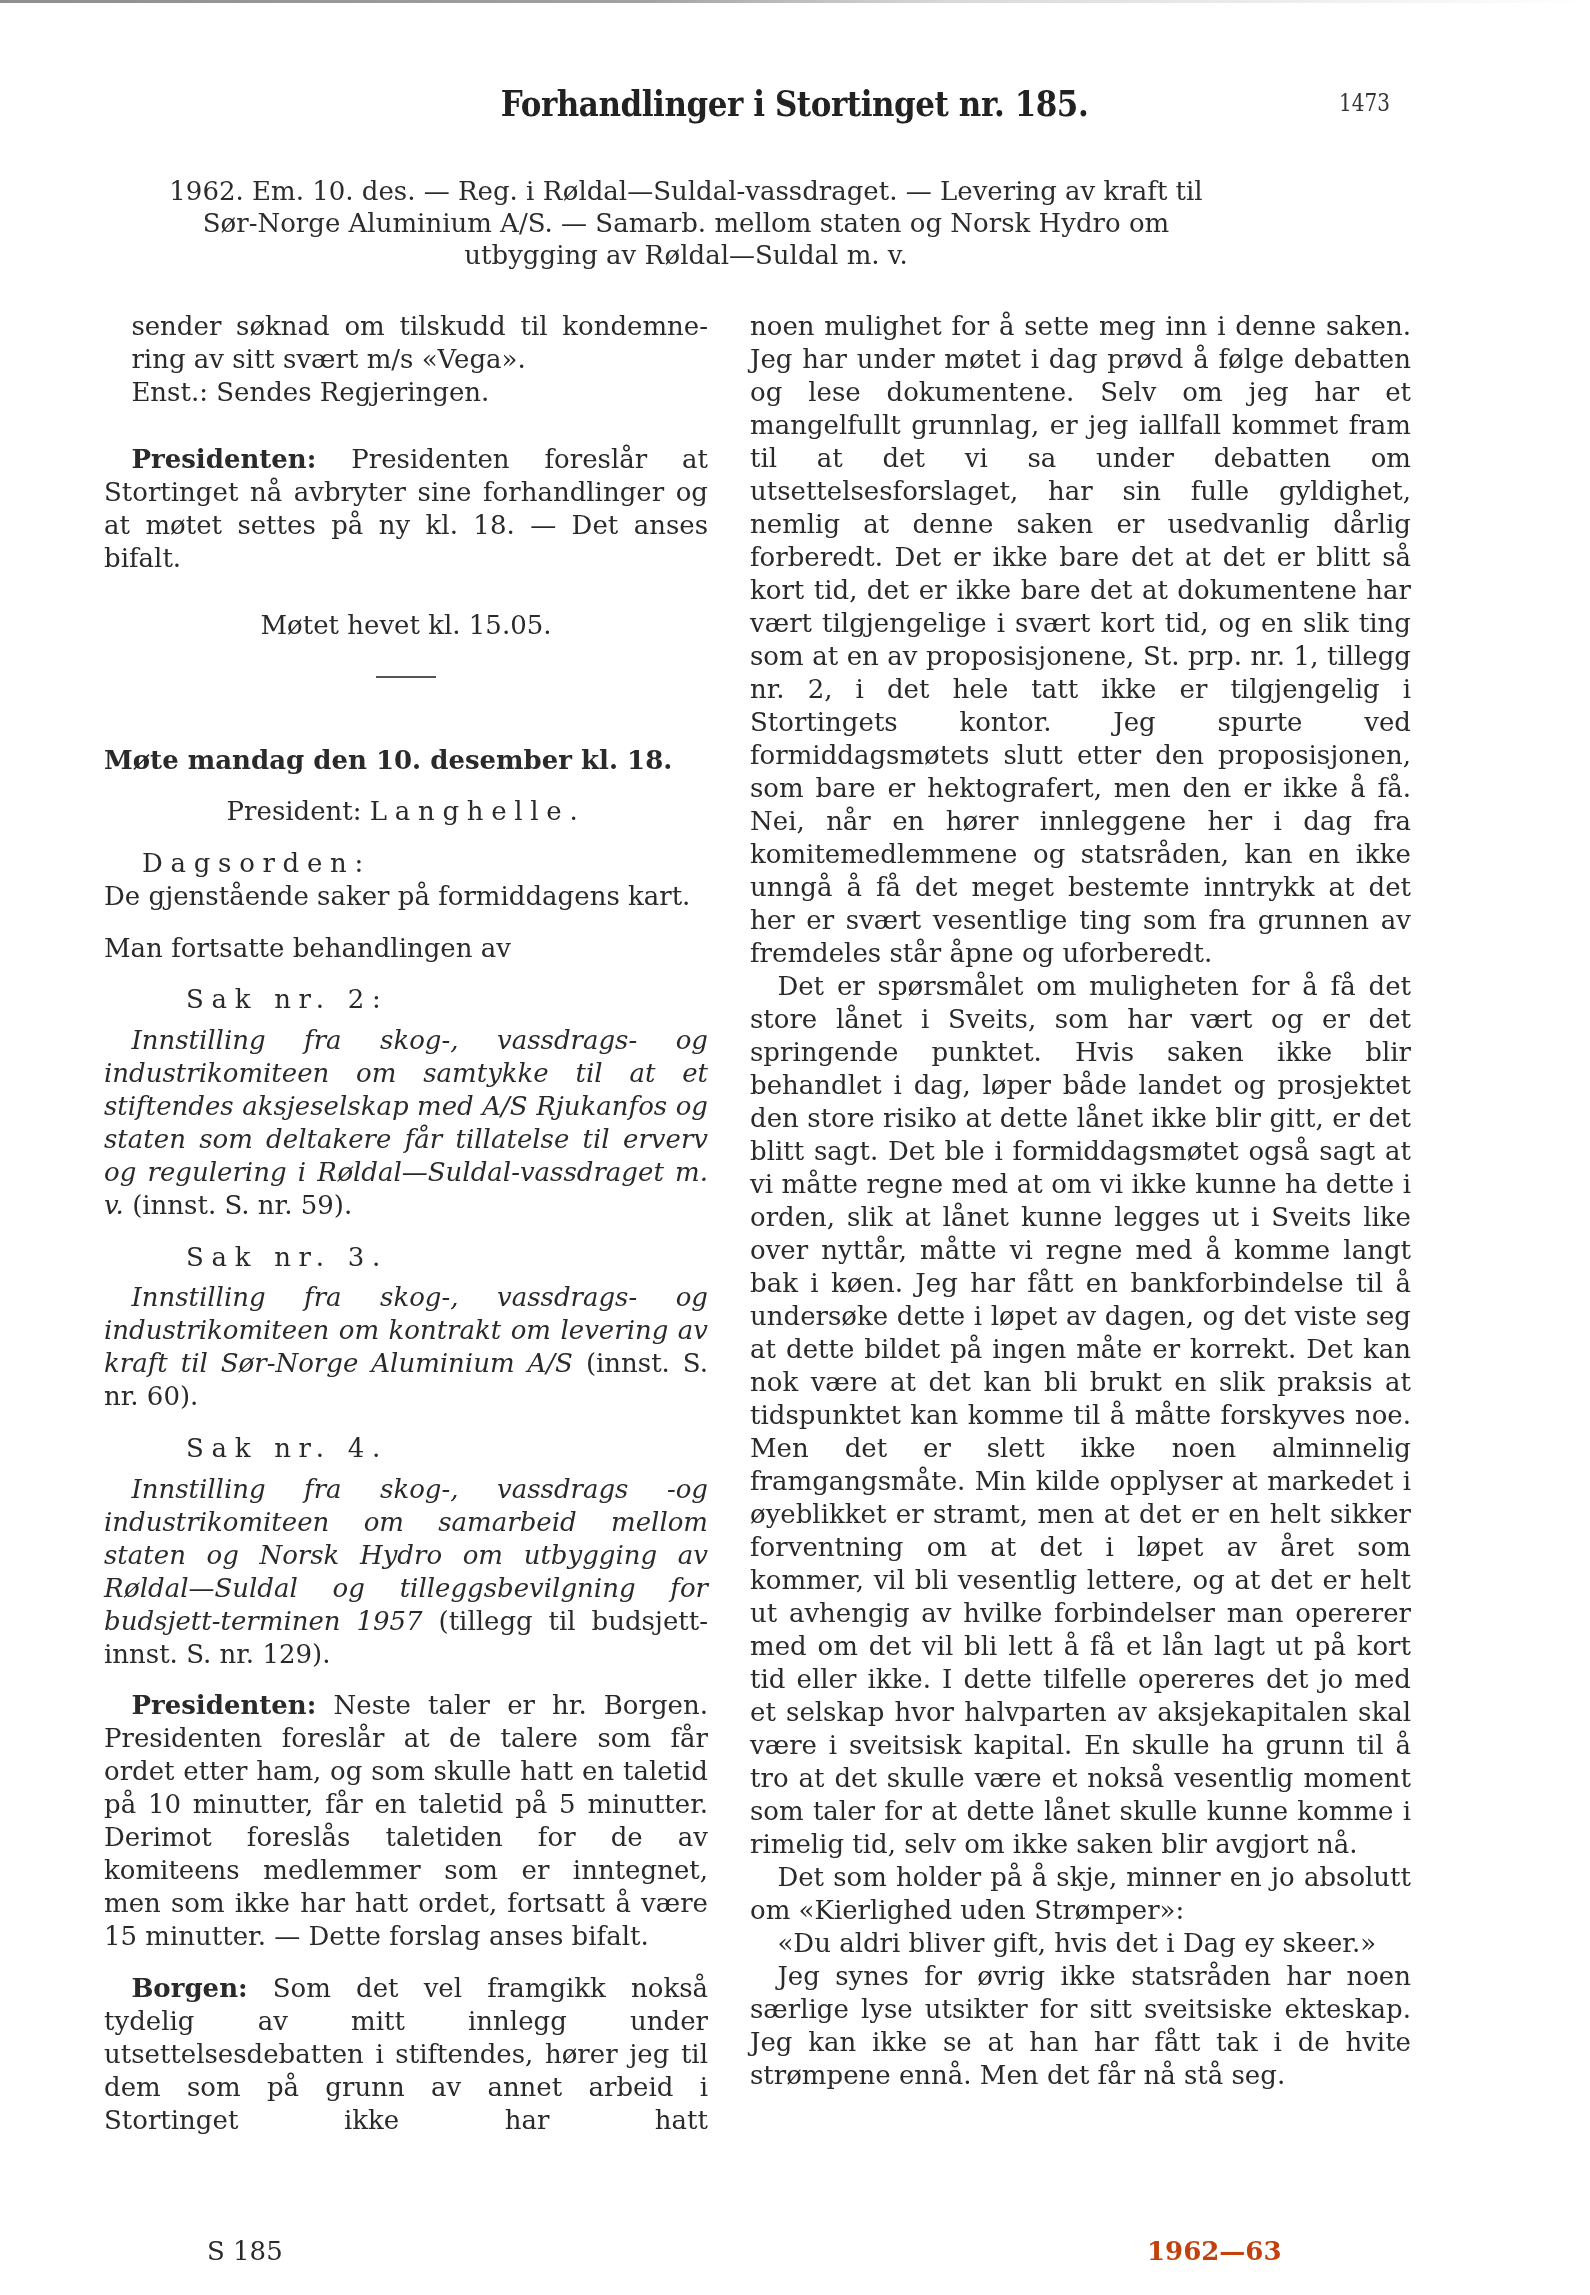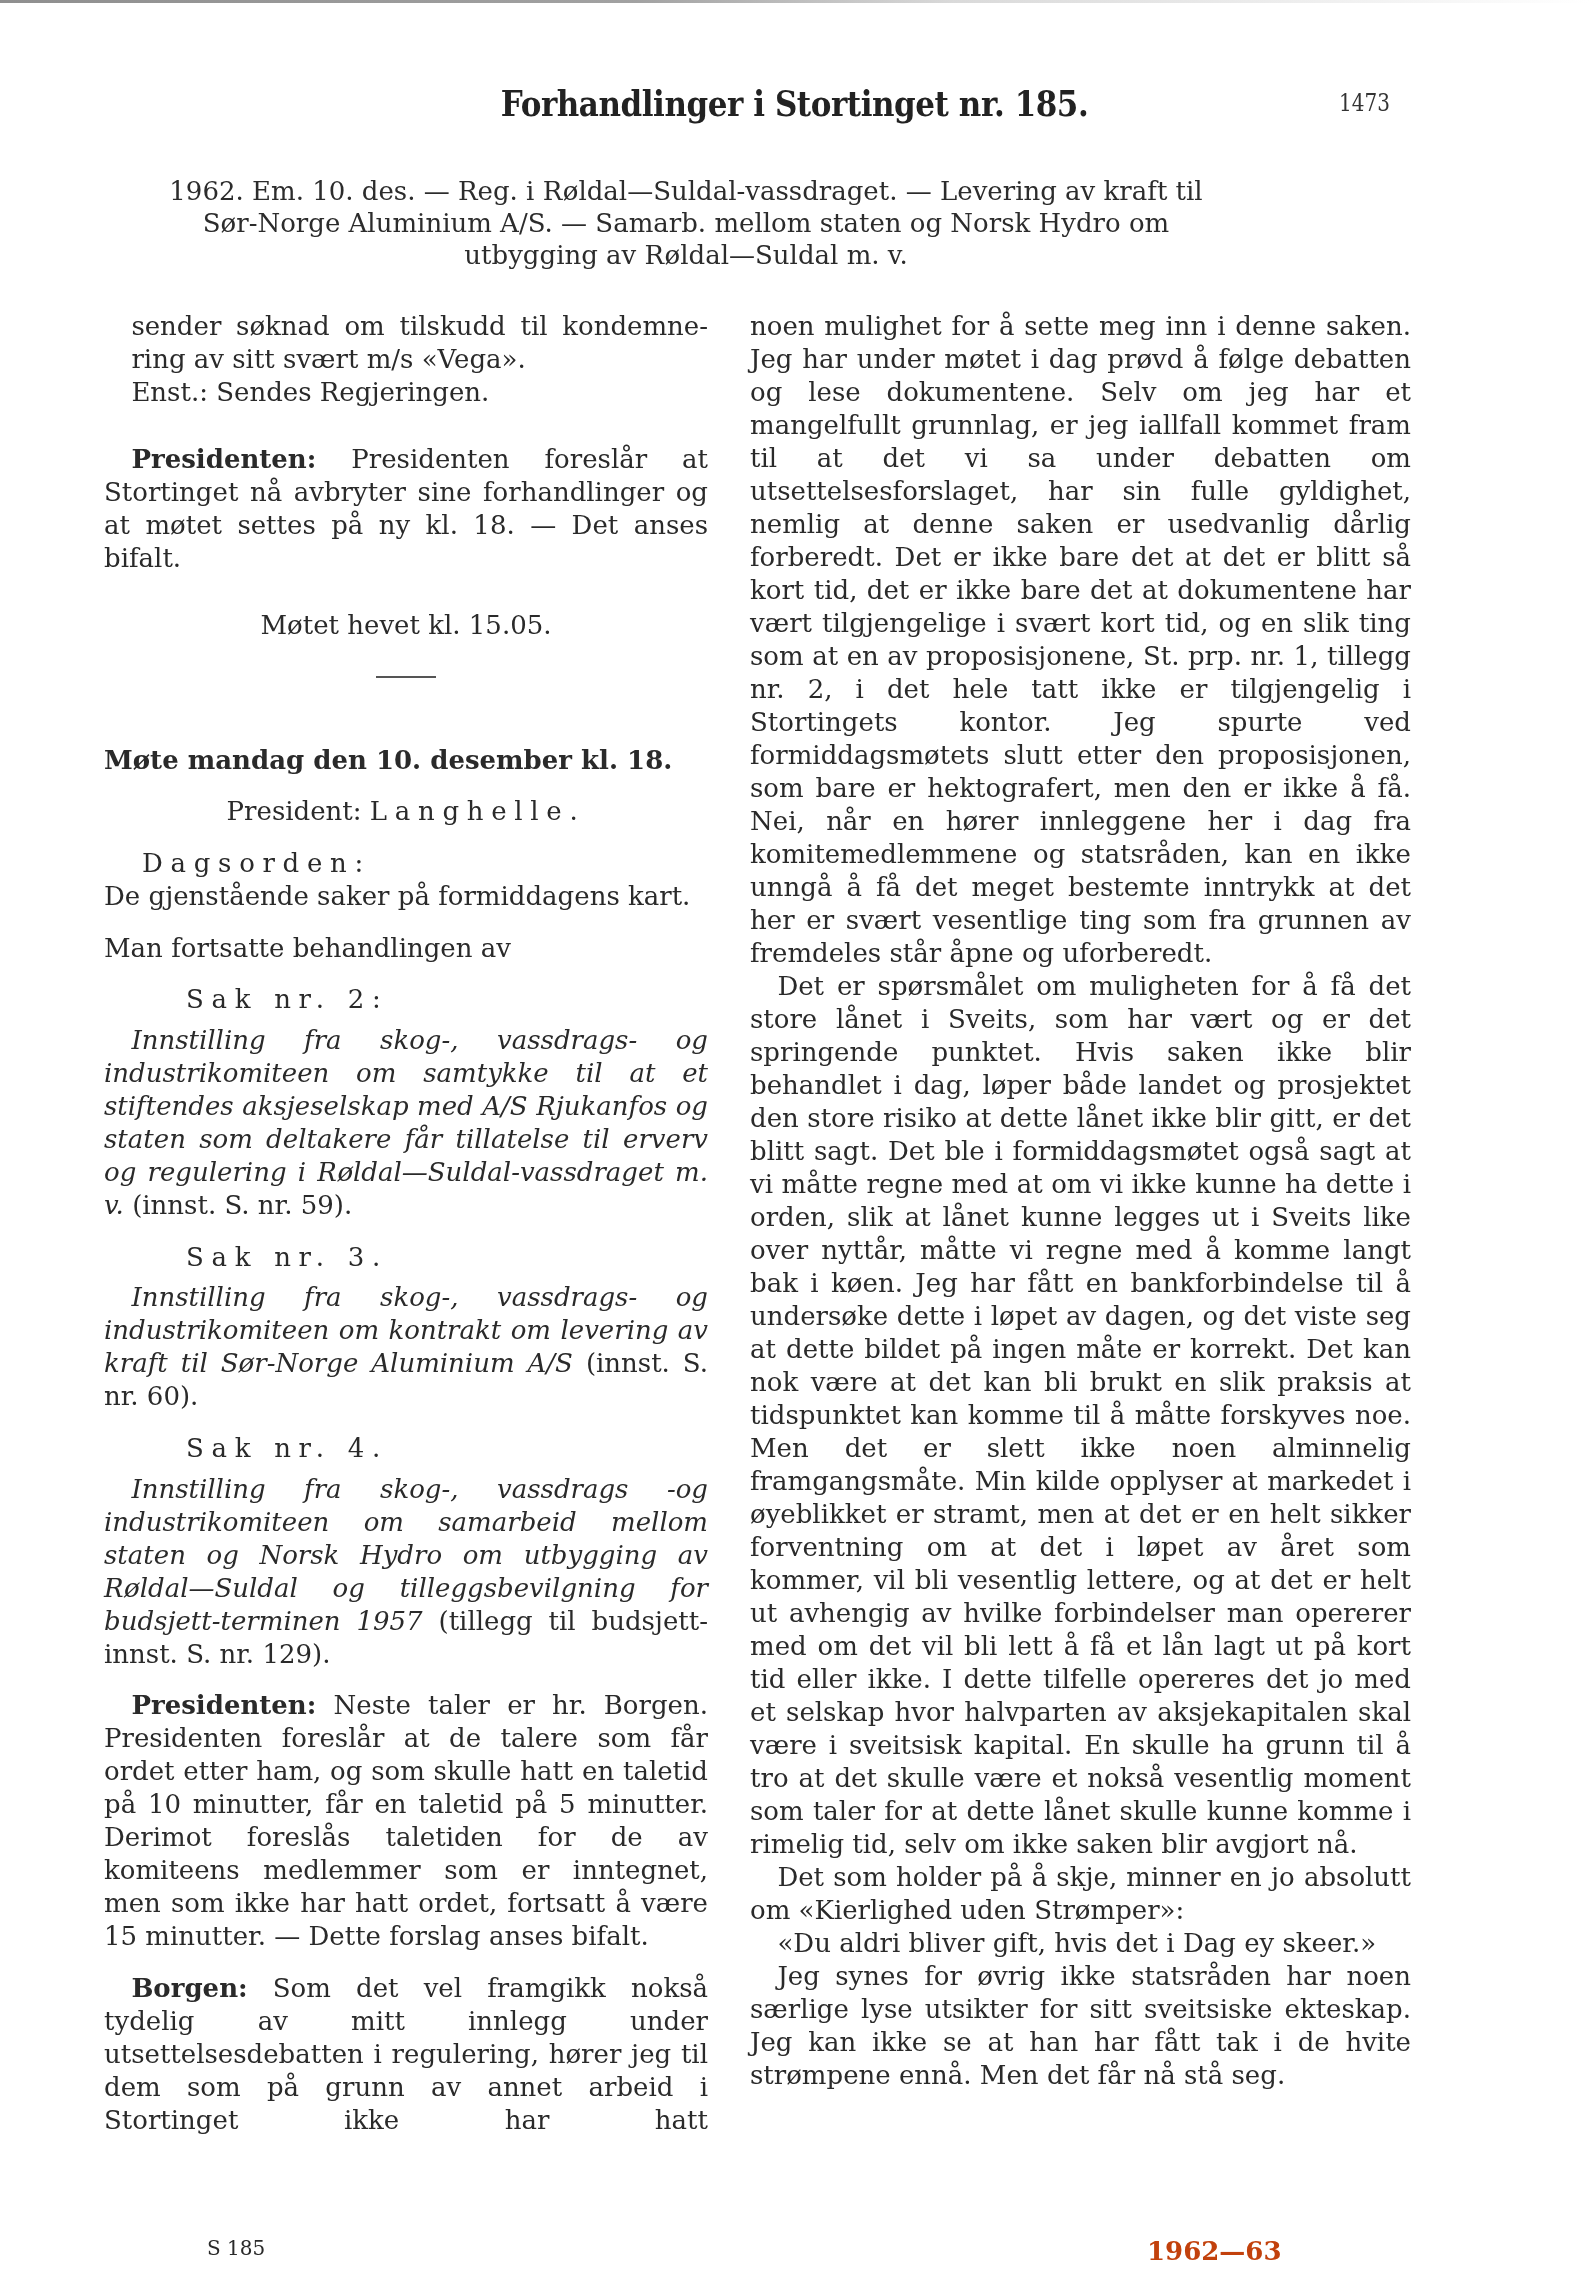--- a/index.html
+++ b/index.html
@@ -21,21 +21,21 @@
   .indent { text-indent: 27.4px; }
   .ctr { text-align: center !important; text-align-last: center !important; }
   .gap-s { height: 18.7px; }
   .gap-m { height: 34px; }
   .gap-l { height: 66px; }
   .speaker { font-weight: bold; }
   .spaced { letter-spacing: 7.7px; }
   .it { font-style: italic; }
   .rule { width: 60px; height: 1.6px; background: #555; margin: 0 auto; }
   .bold-head { font-weight: bold; text-align: center; text-align-last: center; }
-  .footer-left { position: absolute; top: 2236px; left: 207px; font-size: 20px; color: #2a2a2a; text-align: center; }
+  .footer-left { position: absolute; top: 2236px; left: 207px; font-size: 26px; color: #2a2a2a; text-align: center; }
   .footer-right { position: absolute; top: 2236px; left: 1147px; font-size: 26px; font-weight: bold; color: #c2410c; }
 </style>
 </head>
 <body>
 
 <div class="topline"></div>
 
 <div class="page-title"><span>Forhandlinger i Stortinget nr. 185.</span></div>
 <div class="page-number">1473</div>
 
@@ -74,21 +74,21 @@
   <div style="height:7.7px"></div>
   <p class="indent"><span class="it">Innstilling fra skog-, vassdrags- og industrikomiteen om kontrakt om levering av kraft til Sør-Norge Aluminium A/S</span> <span>(innst. S. nr. 60).</span></p>
   <div class="gap-s"></div>
   <p style="padding-left:82px;" class="spaced">Sak nr. 4.</p>
   <div style="height:7.7px"></div>
   <p class="indent"><span class="it">Innstilling fra skog-, vassdrags -og industrikomiteen om samarbeid mellom staten og Norsk Hydro om utbygging av Røldal—Suldal og tilleggsbevilgning for budsjett-terminen 1957</span> <span>(tillegg til budsjett-innst. S. nr. 129).</span></p>
   <div class="gap-s"></div>
 
   <p class="indent"><span class="speaker">Presidenten:</span> <span>Neste taler er hr. Borgen. Presidenten foreslår at de talere som får ordet etter ham, og som skulle hatt en taletid på 10 minutter, får en taletid på 5 minutter. Derimot foreslås taletiden for de av komiteens medlemmer som er inntegnet, men som ikke har hatt ordet, fortsatt å være 15 minutter. — Dette forslag anses bifalt.</span></p>
   <div class="gap-s"></div>
-  <p class="indent" style="text-align-last:justify;"><span class="speaker">Borgen:</span> <span>Som det vel framgikk nokså tydelig av mitt innlegg under utsettelsesdebatten i regulering, hører jeg til dem som på grunn av annet arbeid i Stortinget ikke har hatt</span></p>
+  <p class="indent" style="text-align-last:justify;"><span class="speaker">Borgen:</span> <span>Som det vel framgikk nokså tydelig av mitt innlegg under utsettelsesdebatten i stiftendes, hører jeg til dem som på grunn av annet arbeid i Stortinget ikke har hatt</span></p>
 </div>
 
 <div class="col col-right">
   <p>noen mulighet for å sette meg inn i denne saken. Jeg har under møtet i dag prøvd å følge debatten og lese dokumentene. Selv om jeg har et mangelfullt grunnlag, er jeg iallfall kommet fram til at det vi sa under debatten om utsettelsesforslaget, har sin fulle gyldighet, nemlig at denne saken er usedvanlig dårlig forberedt. Det er ikke bare det at det er blitt så kort tid, det er ikke bare det at dokumentene har vært tilgjengelige i svært kort tid, og en slik ting som at en av proposisjonene, St. prp. nr. 1, tillegg nr. 2, i det hele tatt ikke er tilgjengelig i Stortingets kontor. Jeg spurte ved formiddagsmøtets slutt etter den proposisjonen, som bare er hektografert, men den er ikke å få. Nei, når en hører innleggene her i dag fra komitemedlemmene og statsråden, kan en ikke unngå å få det meget bestemte inntrykk at det her er svært vesentlige ting som fra grunnen av fremdeles står åpne og uforberedt.</p>
   <p class="indent">Det er spørsmålet om muligheten for å få det store lånet i Sveits, som har vært og er det springende punktet. Hvis saken ikke blir behandlet i dag, løper både landet og prosjektet den store risiko at dette lånet ikke blir gitt, er det blitt sagt. Det ble i formiddagsmøtet også sagt at vi måtte regne med at om vi ikke kunne ha dette i orden, slik at lånet kunne legges ut i Sveits like over nyttår, måtte vi regne med å komme langt bak i køen. Jeg har fått en bankforbindelse til å undersøke dette i løpet av dagen, og det viste seg at dette bildet på ingen måte er korrekt. Det kan nok være at det kan bli brukt en slik praksis at tidspunktet kan komme til å måtte forskyves noe. Men det er slett ikke noen alminnelig framgangsmåte. Min kilde opplyser at markedet i øyeblikket er stramt, men at det er en helt sikker forventning om at det i løpet av året som kommer, vil bli vesentlig lettere, og at det er helt ut avhengig av hvilke forbindelser man opererer med om det vil bli lett å få et lån lagt ut på kort tid eller ikke. I dette tilfelle opereres det jo med et selskap hvor halvparten av aksjekapitalen skal være i sveitsisk kapital. En skulle ha grunn til å tro at det skulle være et nokså vesentlig moment som taler for at dette lånet skulle kunne komme i rimelig tid, selv om ikke saken blir avgjort nå.</p>
   <p class="indent">Det som holder på å skje, minner en jo absolutt om «Kierlighed uden Strømper»:</p>
   <p class="indent">«Du aldri bliver gift, hvis det i Dag ey skeer.»</p>
   <p class="indent">Jeg synes for øvrig ikke statsråden har noen særlige lyse utsikter for sitt sveitsiske ekteskap. Jeg kan ikke se at han har fått tak i de hvite strømpene ennå. Men det får nå stå seg.</p>
 </div>
 

